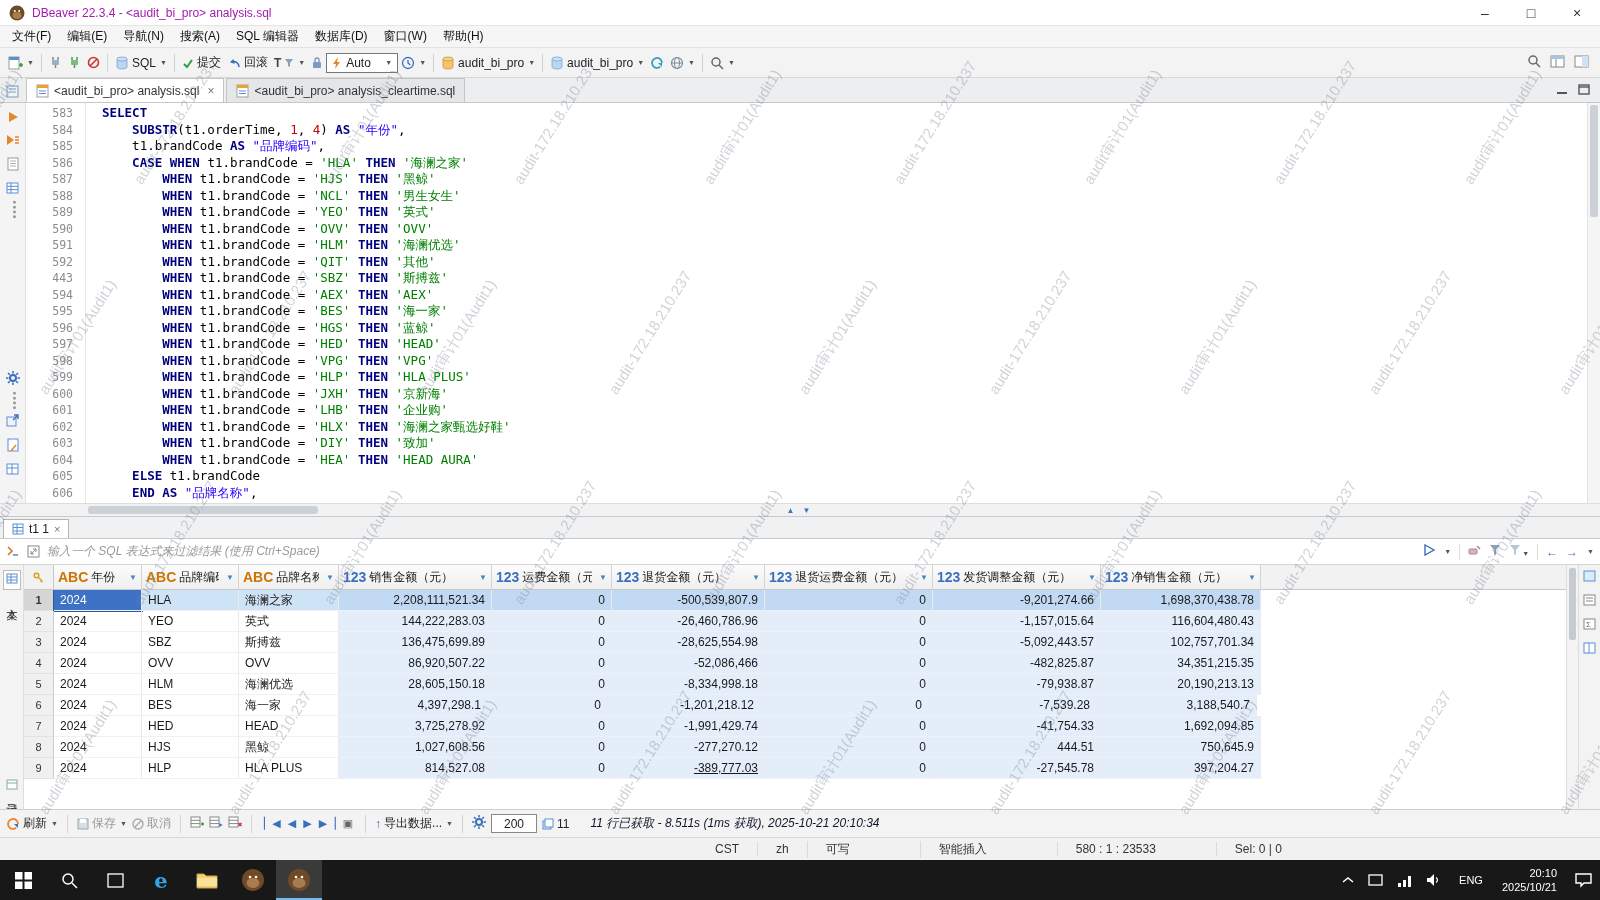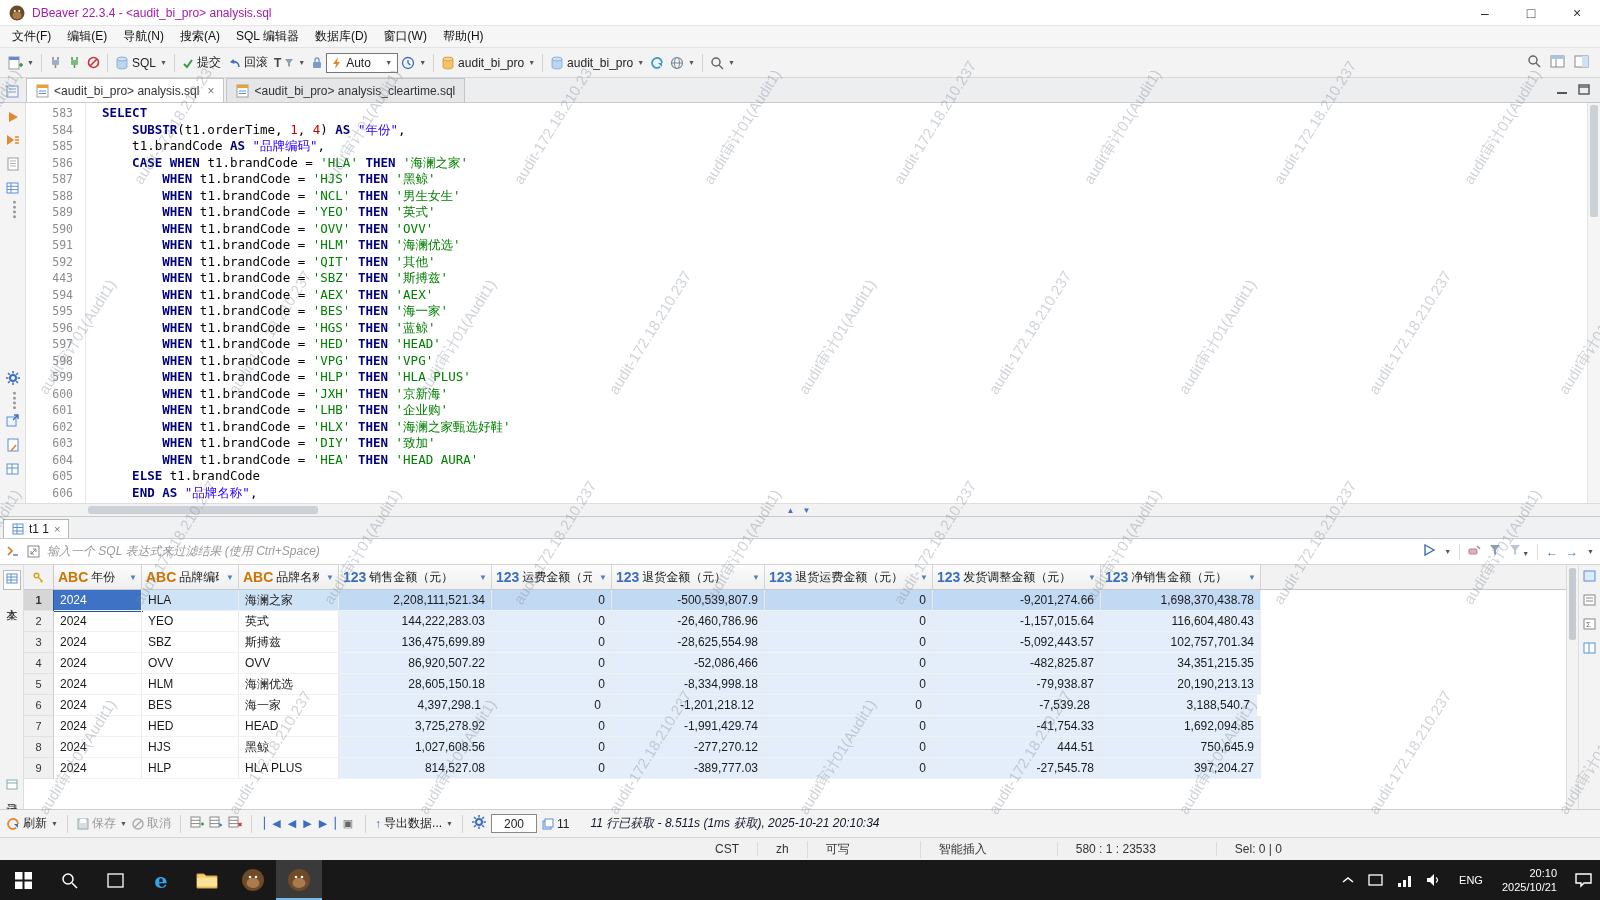--- a/index.html
+++ b/index.html
@@ -637,21 +637,21 @@
               <div class="gc num" style="width: 168px;">444.51</div>
               <div class="gc num" style="width: 160px;">750,645.9</div>
             </div>
             <div class="grow">
               <div class="grn">9</div>
               <div class="gc" style="width: 88px;">2024</div>
               <div class="gc" style="width: 97px;">HLP</div>
               <div class="gc" style="width: 100px;">HLA PLUS</div>
               <div class="gc num" style="width: 153px;">814,527.08</div>
               <div class="gc num" style="width: 120px;">0</div>
-              <div class="gc num" style="width: 153px;">-389,777.03</div>
+              <div class="gc num" style="width: 153px; text-decoration: underline;">-389,777.03</div>
               <div class="gc num" style="width: 168px;">0</div>
               <div class="gc num" style="width: 168px;">-27,545.78</div>
               <div class="gc num" style="width: 160px;">397,204.27</div>
             </div>
           </div>
       </div>
       <div class="gvscroll">
           <div class="gvthumb"></div>
         </div>
       <div class="rright">

